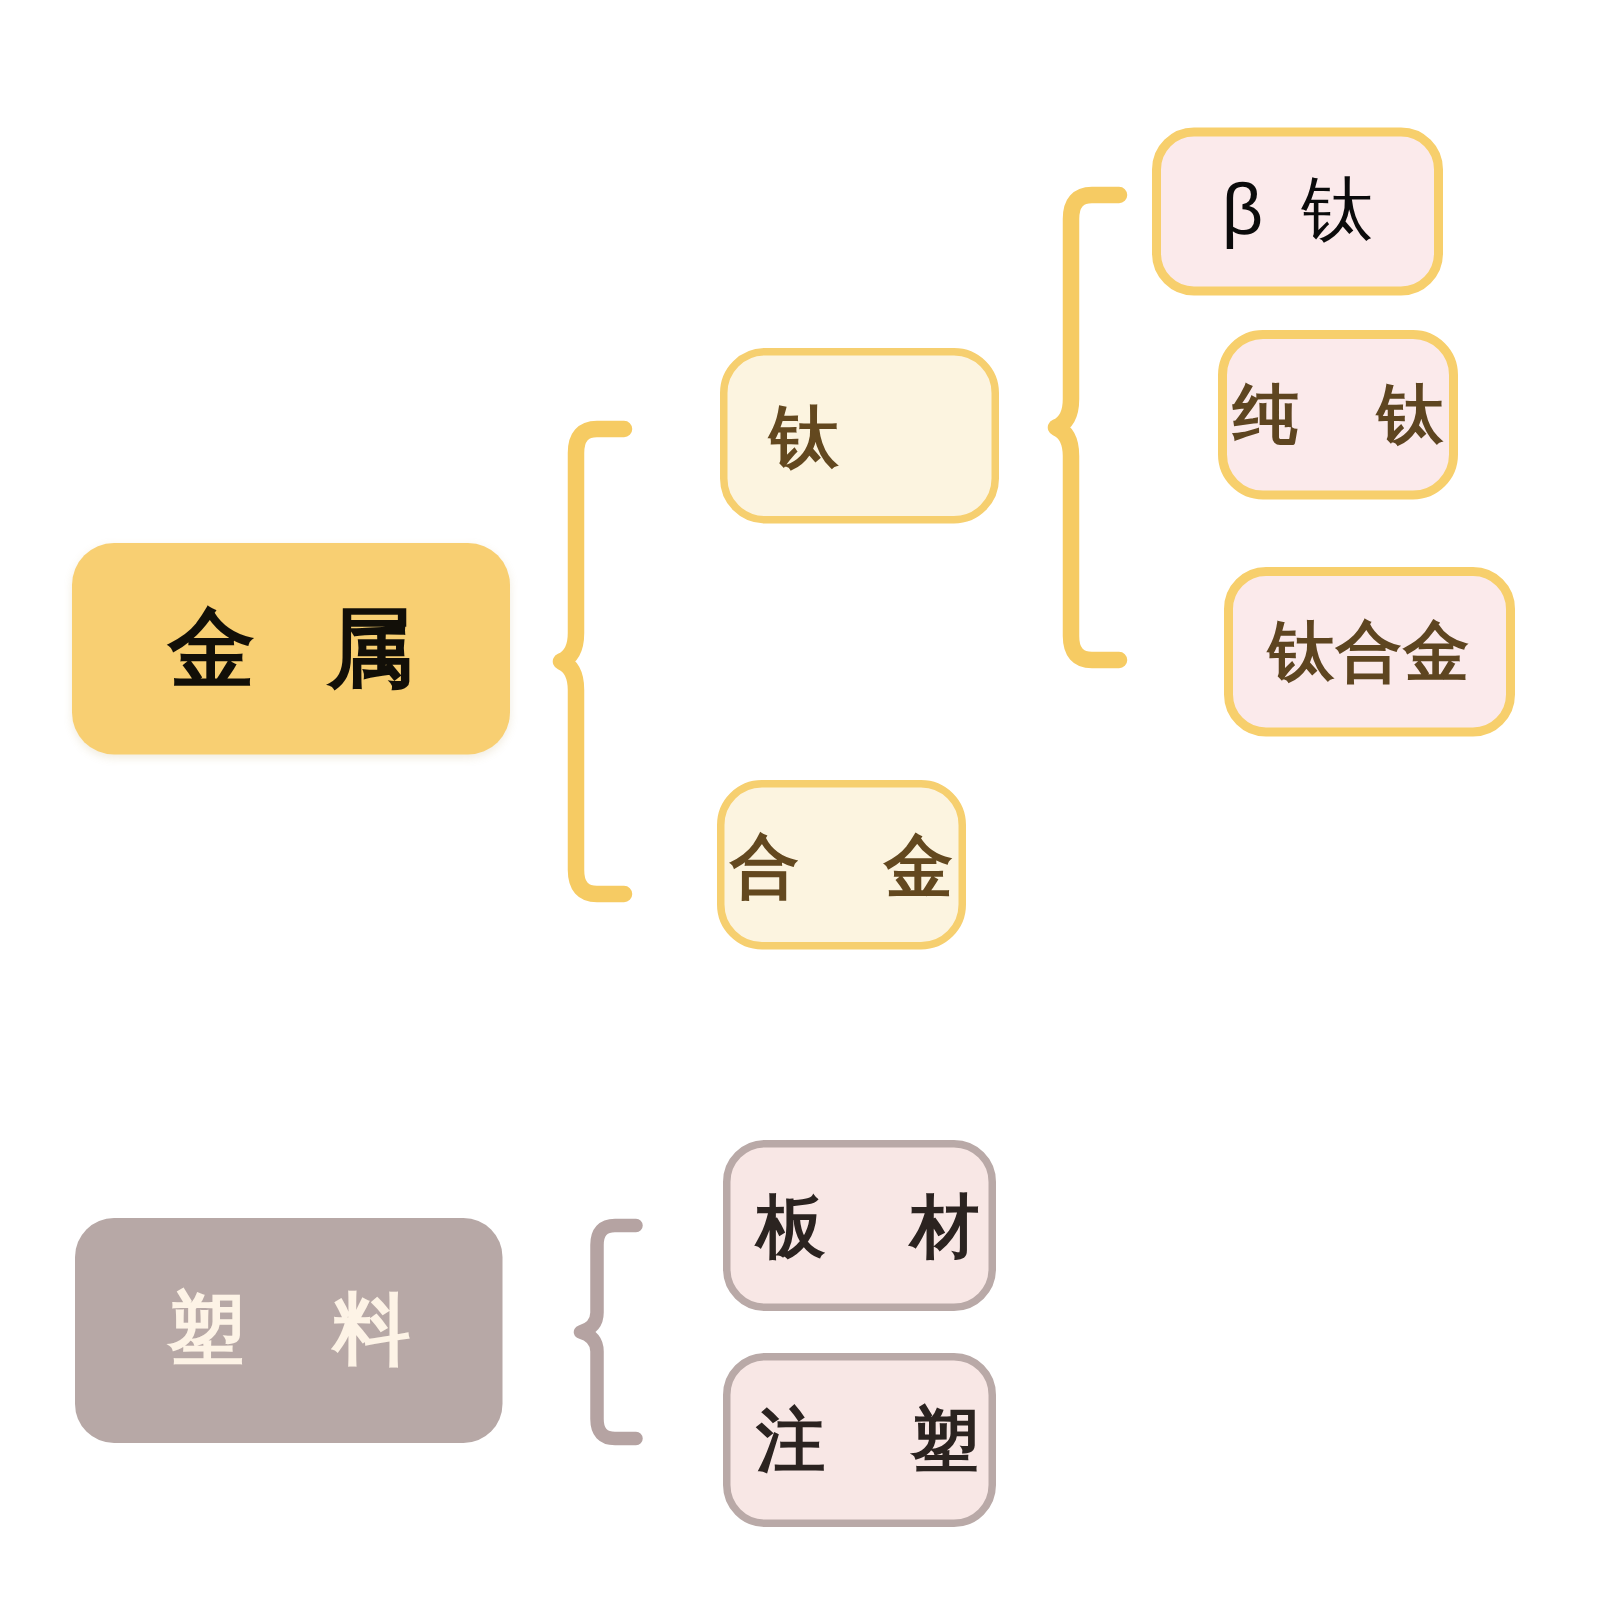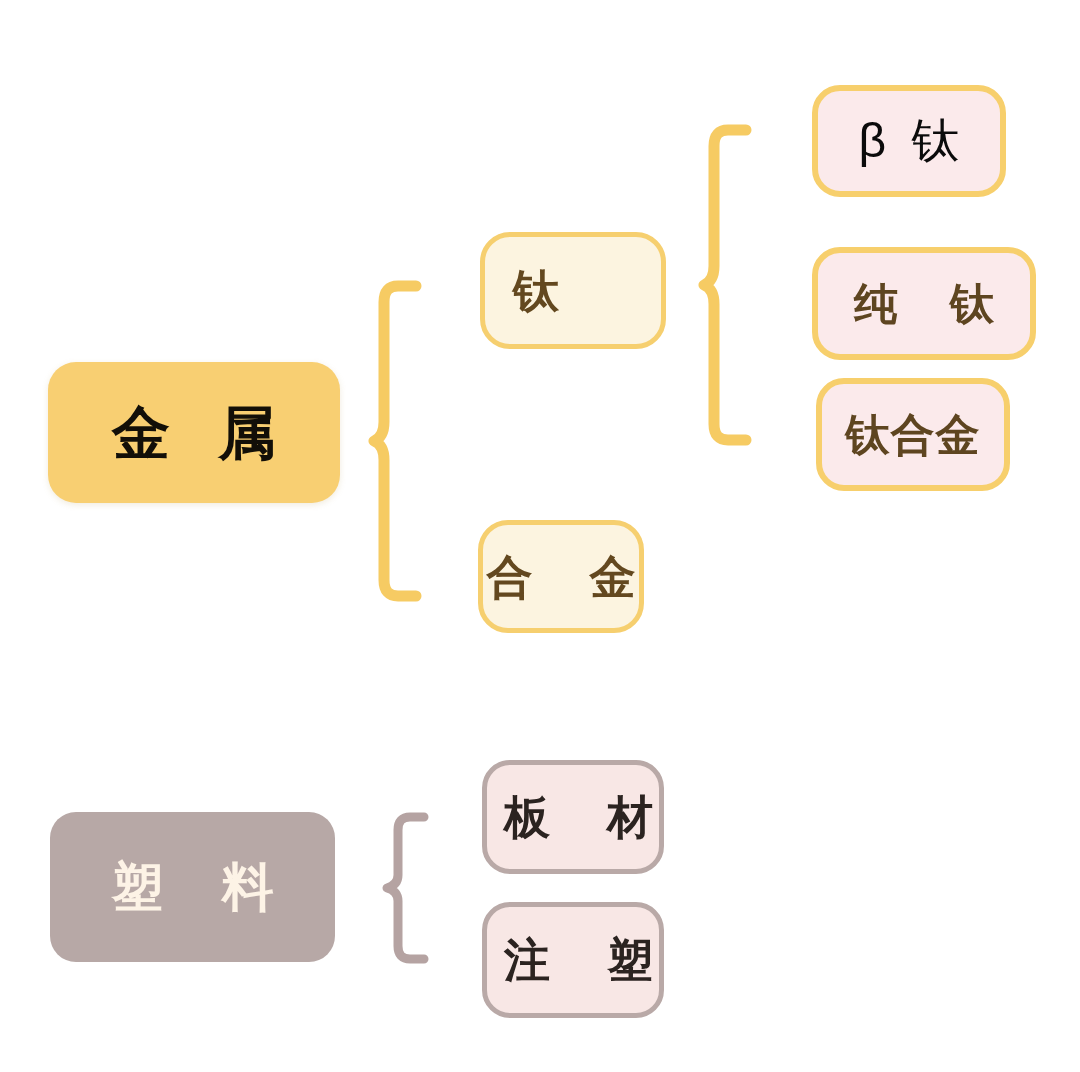--- a/index.html
+++ b/index.html
@@ -83,37 +83,38 @@
     text-indent: 22px;
   }
 
   
   .node-pink-gold {
     background: #fbeaeb;
     border: 6px solid #f7cf6c;
     border-radius: 28px;
   }
   .node-beta {
-    left: 812px;
+    left: 768px;
     top: 85px;
     width: 194px;
     height: 112px;
   }
   .node-beta .label {
     color: #0b0b0b;
     font-size: 48px;
     font-weight: 400;
     letter-spacing: 6px;
     text-indent: 6px;
   }
   .node-pureti {
     left: 812px;
-    top: 247px;
-    width: 224px;
+    top: 220px;
+    width: 160px;
     height: 113px;
+    border-radius: 30px;
   }
   .node-pureti .label {
     color: #5e4520;
     font-size: 44px;
     font-weight: 700;
     letter-spacing: 20px;
     text-indent: 20px;
   }
   .node-tialloy {
     left: 816px;

